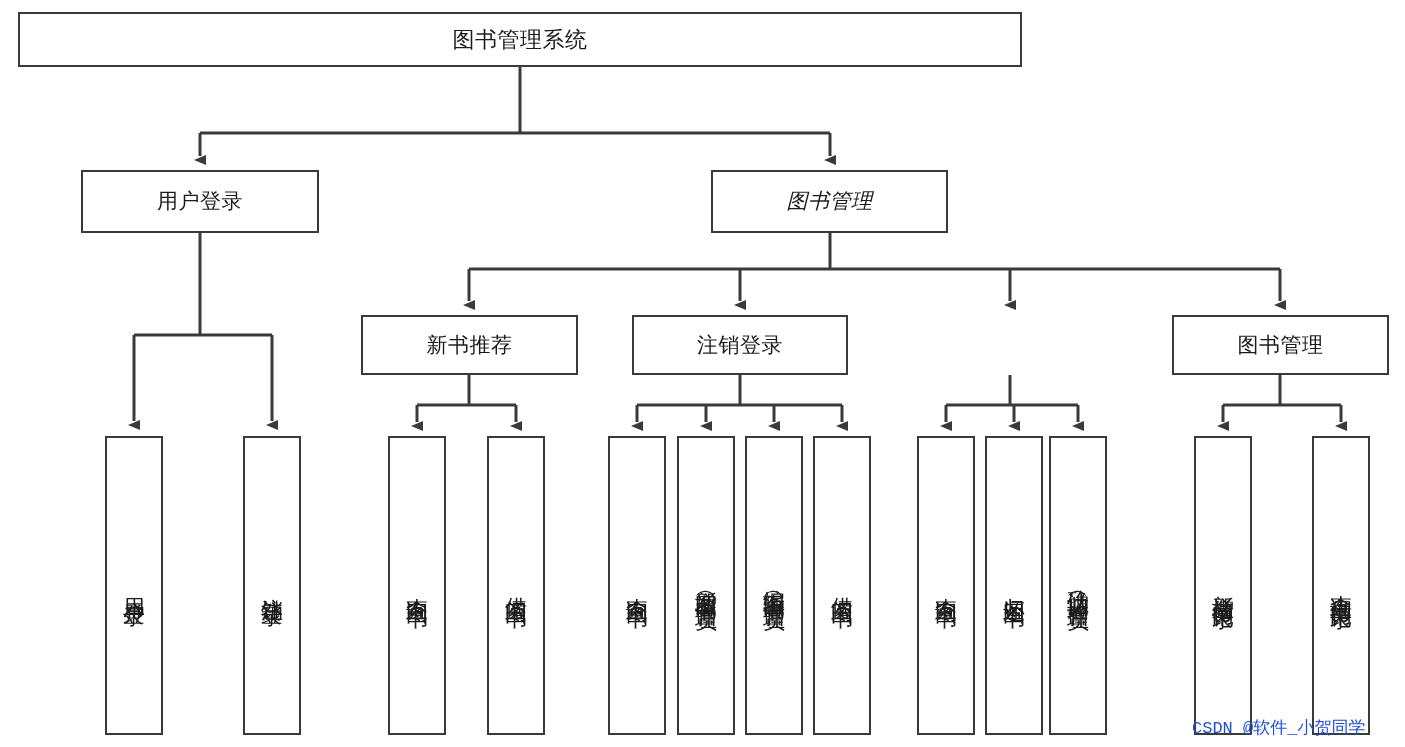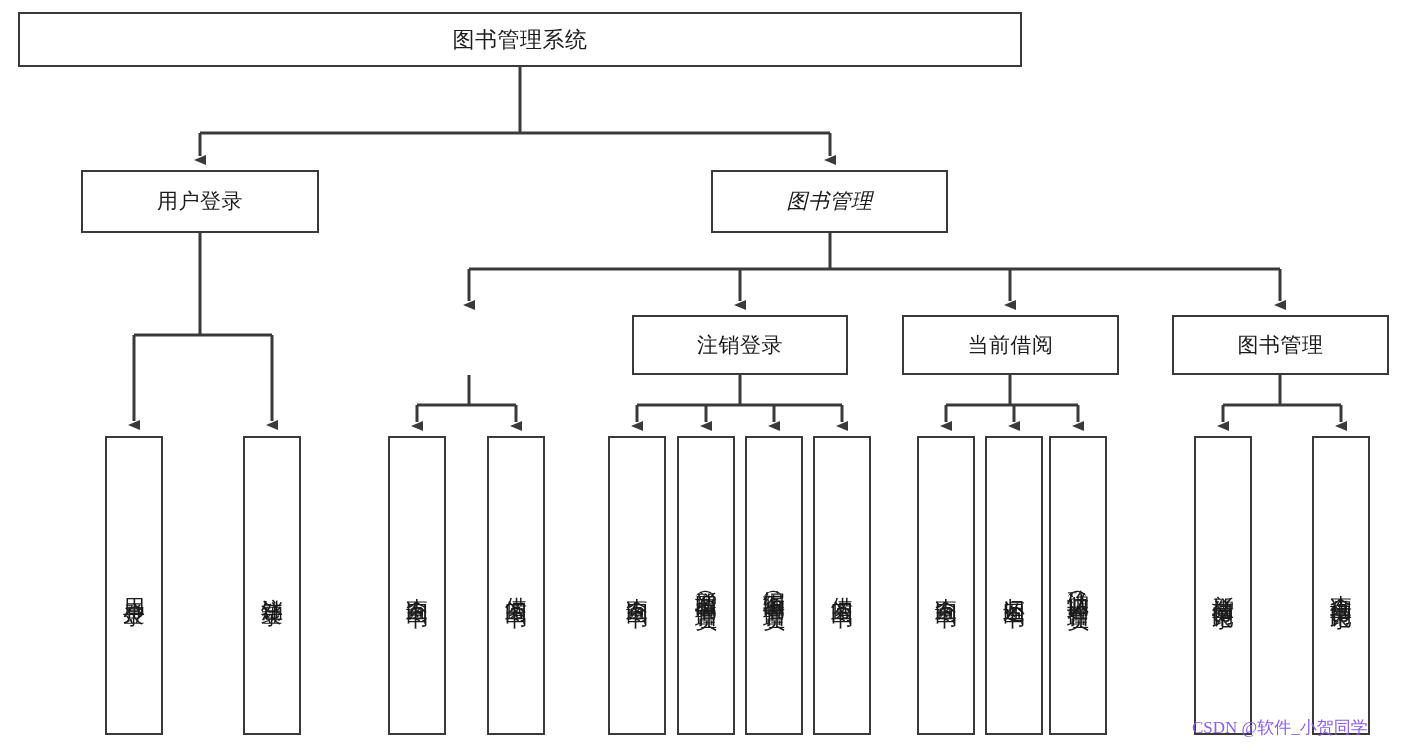--- a/index.html
+++ b/index.html
@@ -61,25 +61,25 @@
   .node.vert .node-label {
     writing-mode: vertical-rl;
     text-orientation: upright;
     font-size: 22px;
     line-height: 1.0;
     letter-spacing: 3px;
     white-space: nowrap;
   }
   .watermark {
     position: absolute;
-    color: #8b5cf6;
+    color: #1d4ed8;
     font-size: 17px;
     white-space: nowrap;
     z-index: 3;
-    font-family: Liberation Serif, serif;
+    font-family: Liberation Mono, monospace;
   }
 </style>
 </head>
 <body>
 
 <div id="canvas">
 
   <svg id="edges" viewBox="0 0 1405 747" width="1405" height="747" xmlns="http://www.w3.org/2000/svg">
     <defs>
       <marker id="arrow" markerWidth="10" markerHeight="12" refX="1" refY="6" orient="auto" markerUnits="userSpaceOnUse">
@@ -149,26 +149,26 @@
     <span class="node-label">图书管理系统</span>
   </div>
 
   <div class="node horiz" style="left:81px; top:170px; width:238px; height:63px;">
     <span class="node-label">用户登录</span>
   </div>
   <div class="node horiz" style="left:711px; top:170px; width:237px; height:63px;font-style:italic;">
     <span class="node-label">图书管理</span>
   </div>
 
+  <div class="node horiz" style="left:361px; top:315px; width:217px; height:60px;">
+    <span class="node-label">新书推荐</span>
+  </div>
   <div class="node horiz" style="left:632px; top:315px; width:216px; height:60px;">
     <span class="node-label">注销登录</span>
   </div>
-  <div class="node horiz" style="left:902px; top:315px; width:217px; height:60px;">
-    <span class="node-label">当前借阅</span>
-  </div>
   <div class="node horiz" style="left:1172px; top:315px; width:217px; height:60px;">
     <span class="node-label">图书管理</span>
   </div>
 
   <div class="node vert" style="left:105px; top:436px; width:58px; height:299px;">
     <span class="node-label">用户登录</span>
   </div>
   <div class="node vert" style="left:243px; top:436px; width:58px; height:299px;">
     <span class="node-label">注销登录</span>
   </div>

